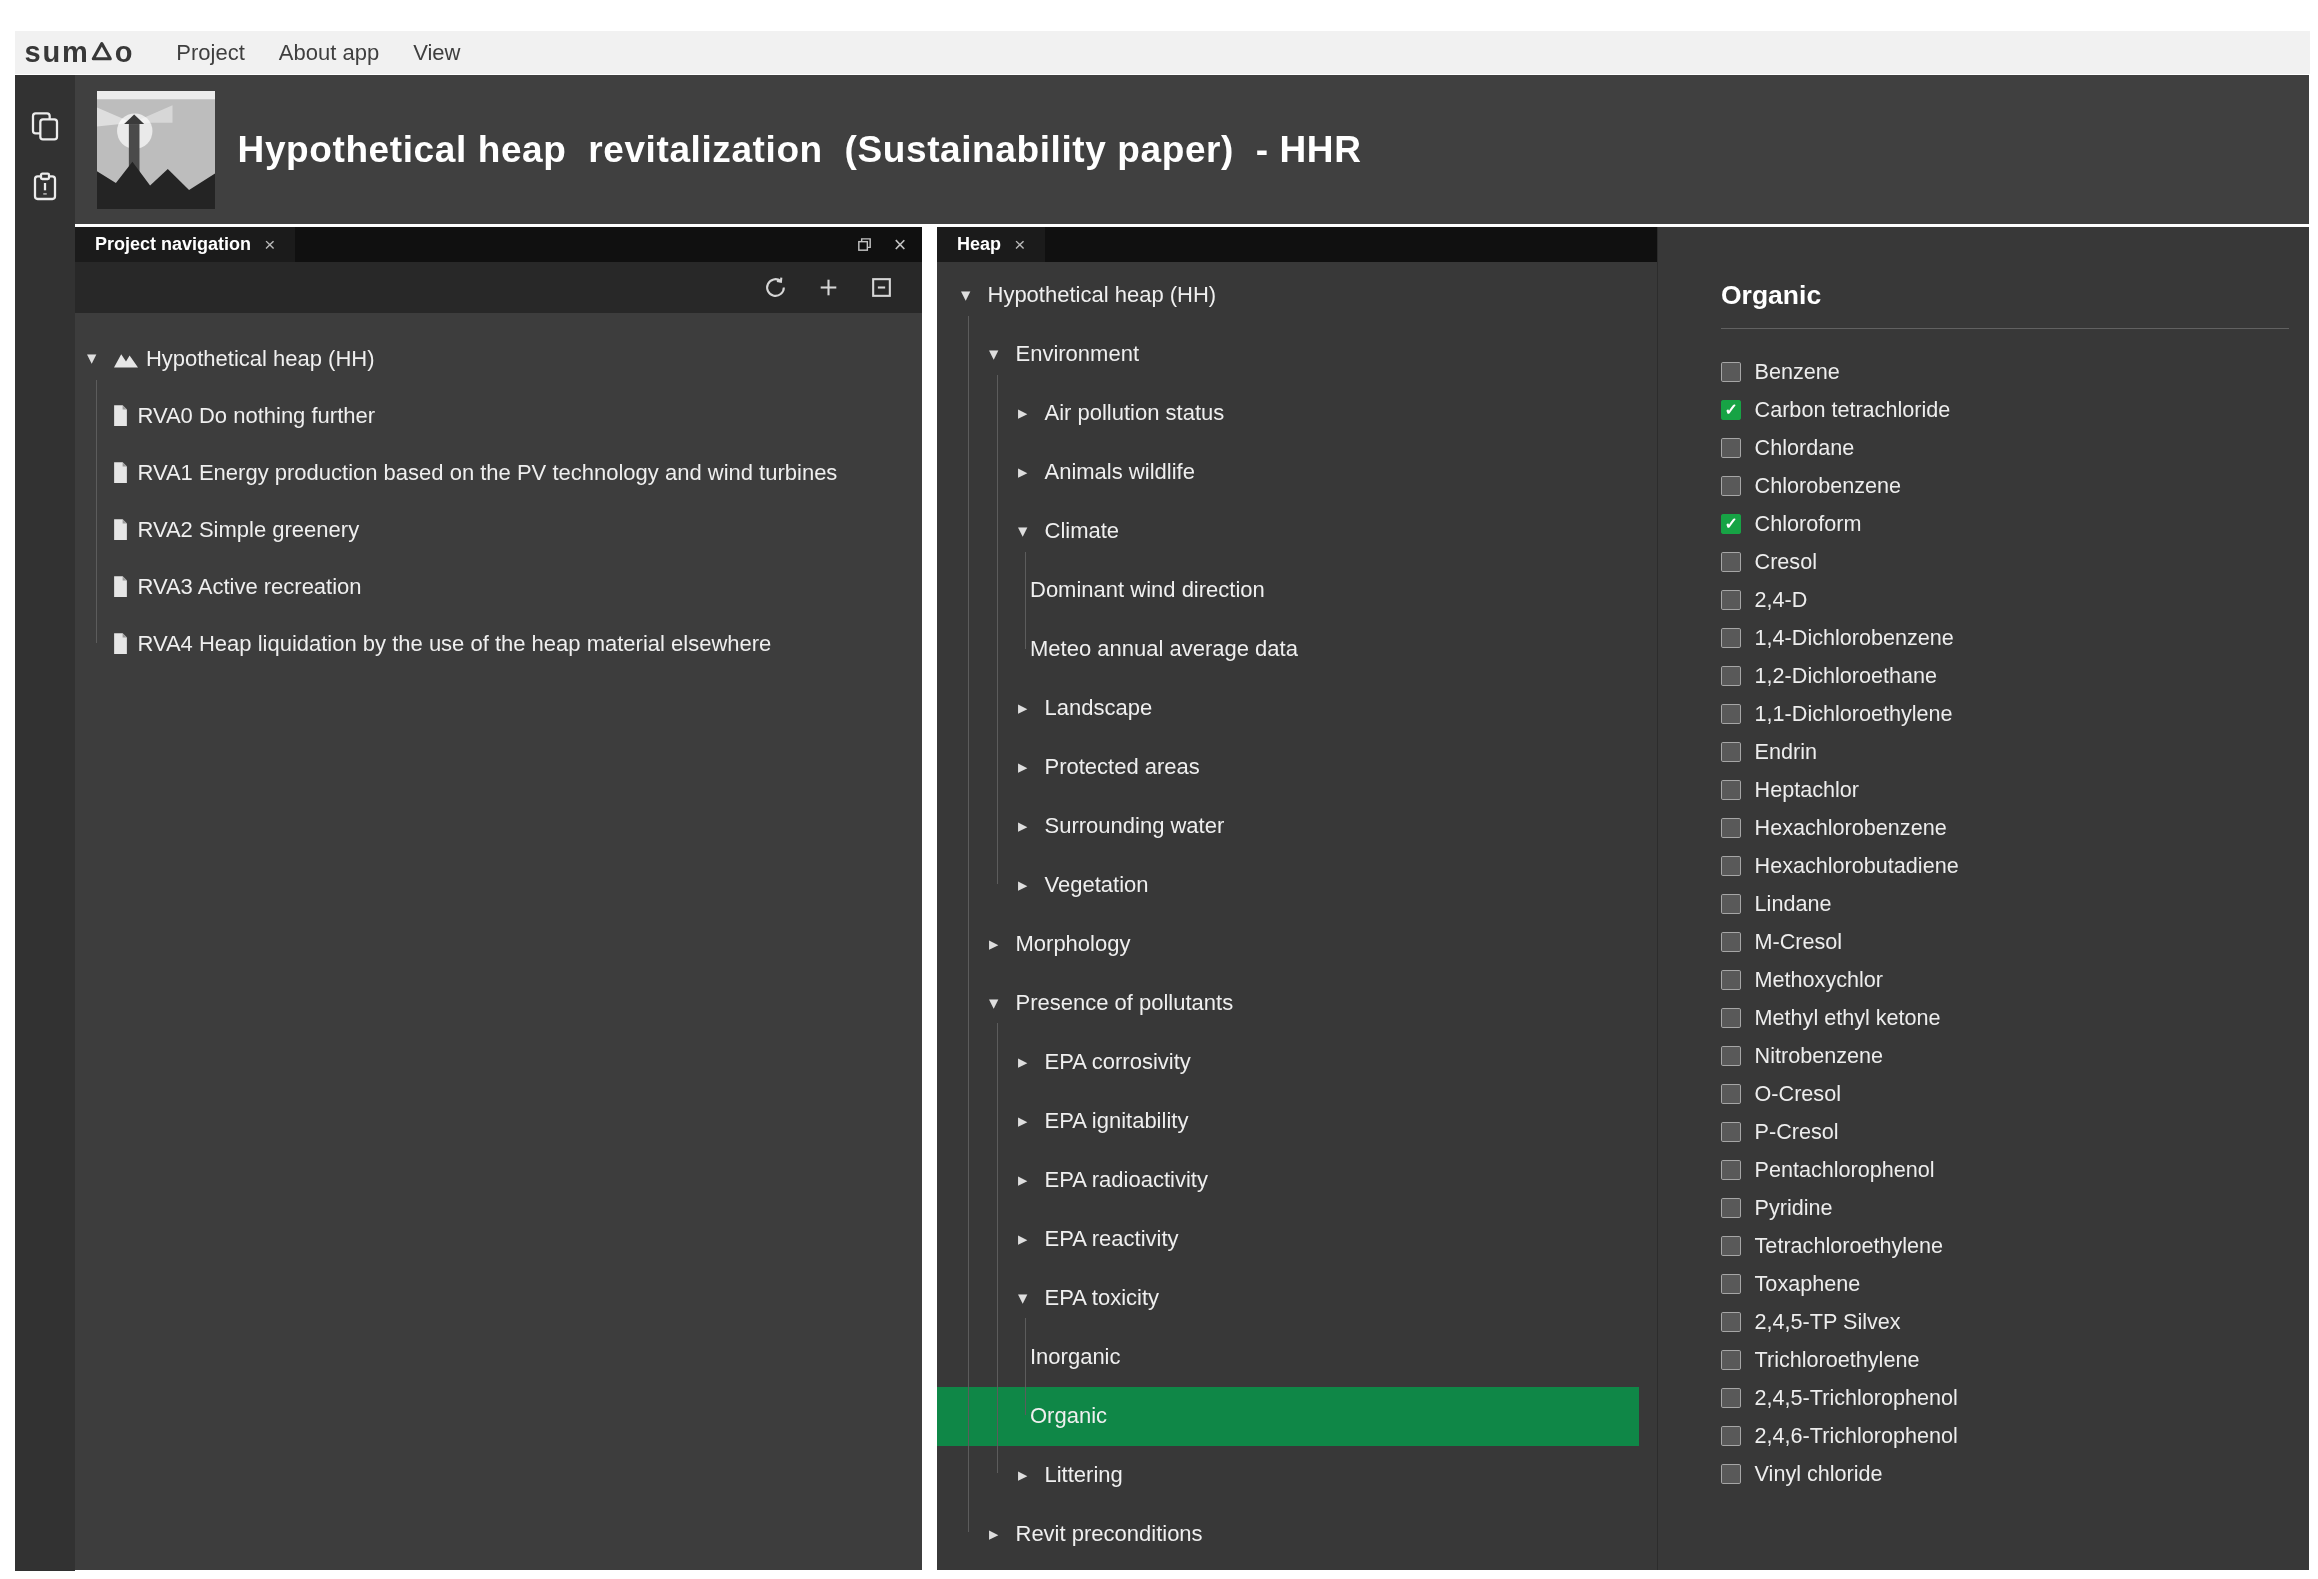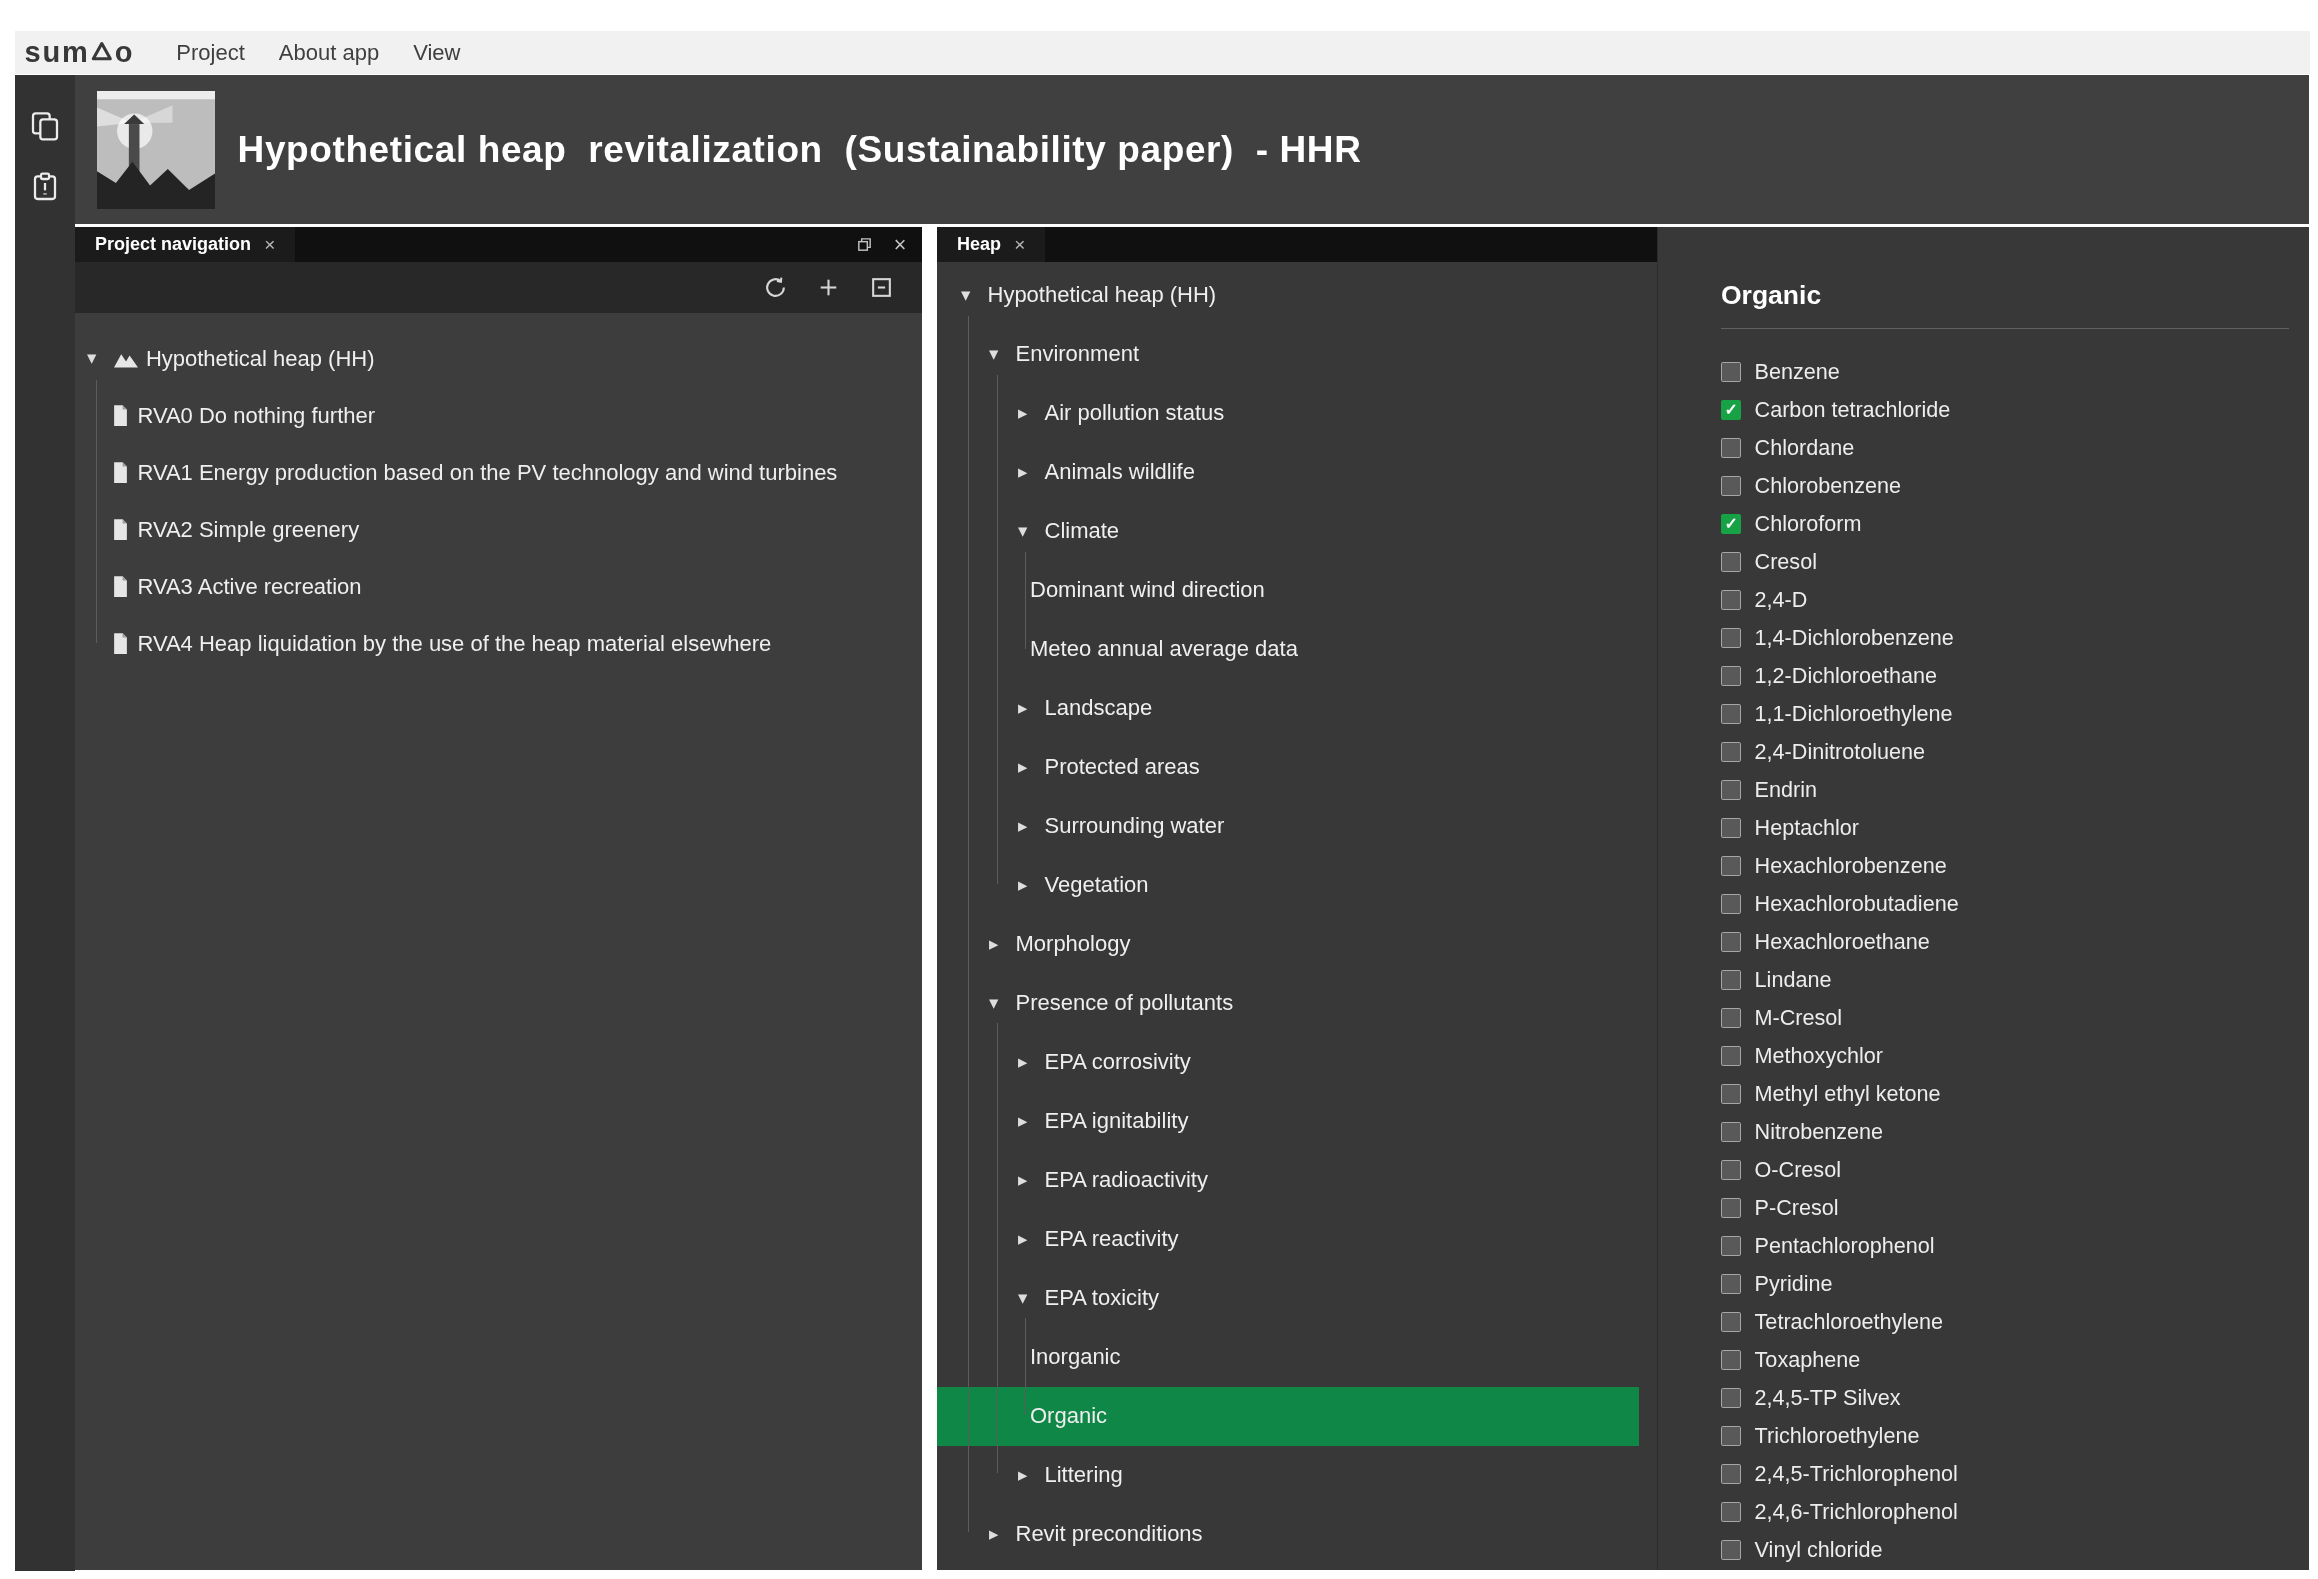--- a/index.html
+++ b/index.html
@@ -352,44 +352,36 @@
       <div class="chem-row">
         <span class="checkbox"></span>
         <span class="chem-label">1,2-Dichloroethane</span>
       </div>
       <div class="chem-row">
         <span class="checkbox"></span>
         <span class="chem-label">1,1-Dichloroethylene</span>
       </div>
       <div class="chem-row">
         <span class="checkbox"></span>
-        <span class="chem-label">2,4-Dinitrotoluene</span>
-      </div>
-      <div class="chem-row">
-        <span class="checkbox"></span>
         <span class="chem-label">Endrin</span>
       </div>
       <div class="chem-row">
         <span class="checkbox"></span>
         <span class="chem-label">Heptachlor</span>
       </div>
       <div class="chem-row">
         <span class="checkbox"></span>
         <span class="chem-label">Hexachlorobenzene</span>
       </div>
       <div class="chem-row">
         <span class="checkbox"></span>
         <span class="chem-label">Hexachlorobutadiene</span>
       </div>
       <div class="chem-row">
         <span class="checkbox"></span>
-        <span class="chem-label">Hexachloroethane</span>
-      </div>
-      <div class="chem-row">
-        <span class="checkbox"></span>
         <span class="chem-label">Lindane</span>
       </div>
       <div class="chem-row">
         <span class="checkbox"></span>
         <span class="chem-label">M-Cresol</span>
       </div>
       <div class="chem-row">
         <span class="checkbox"></span>
         <span class="chem-label">Methoxychlor</span>
       </div>

